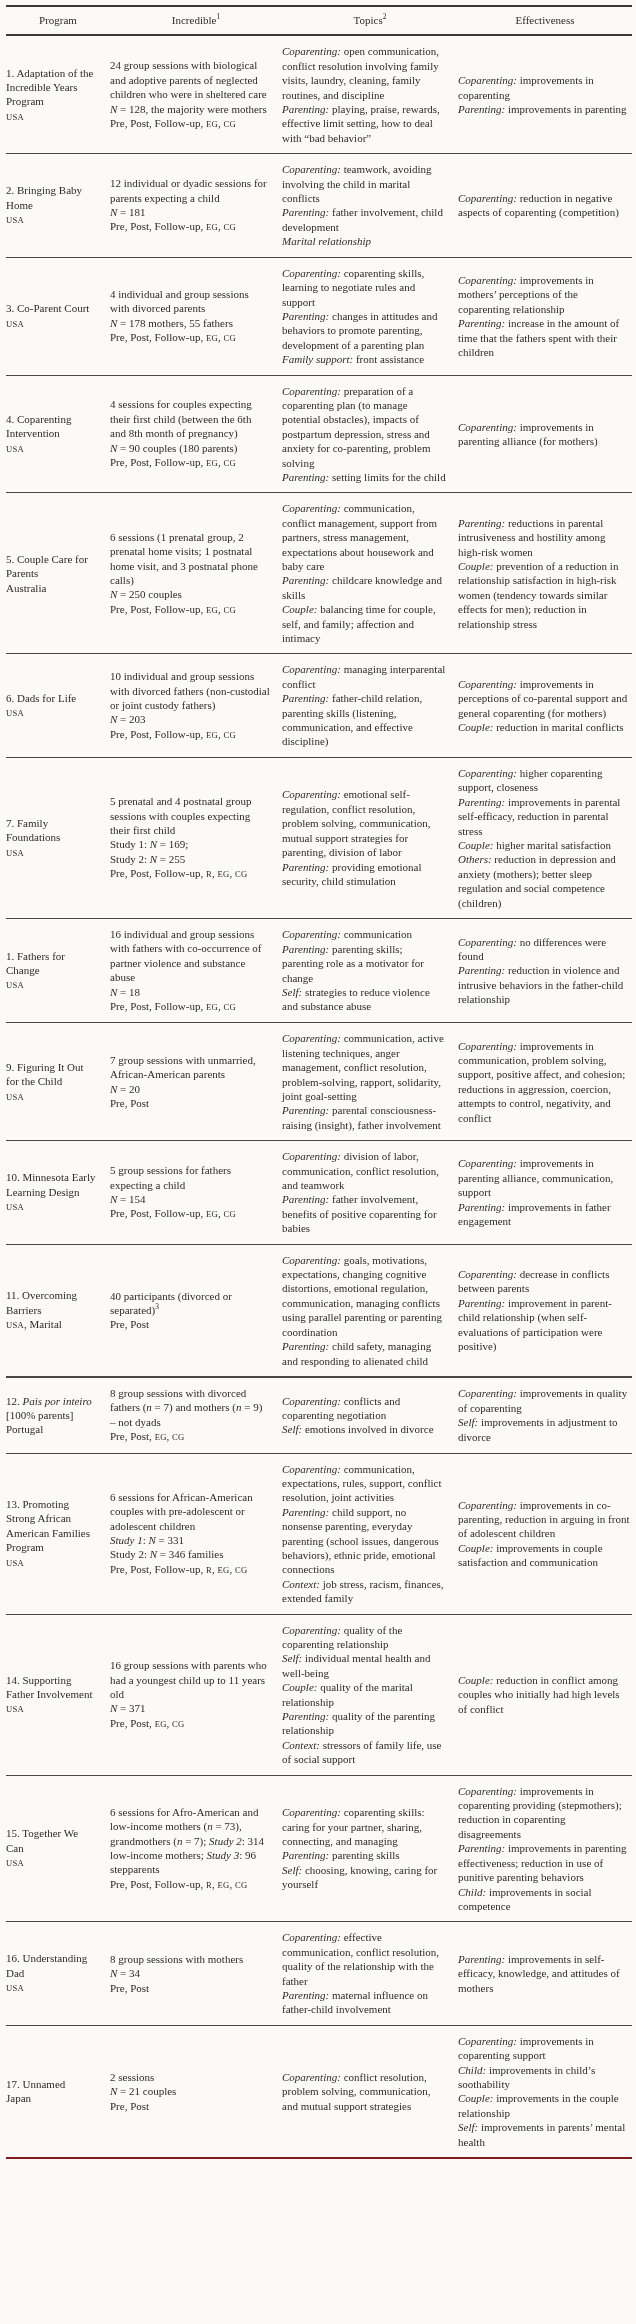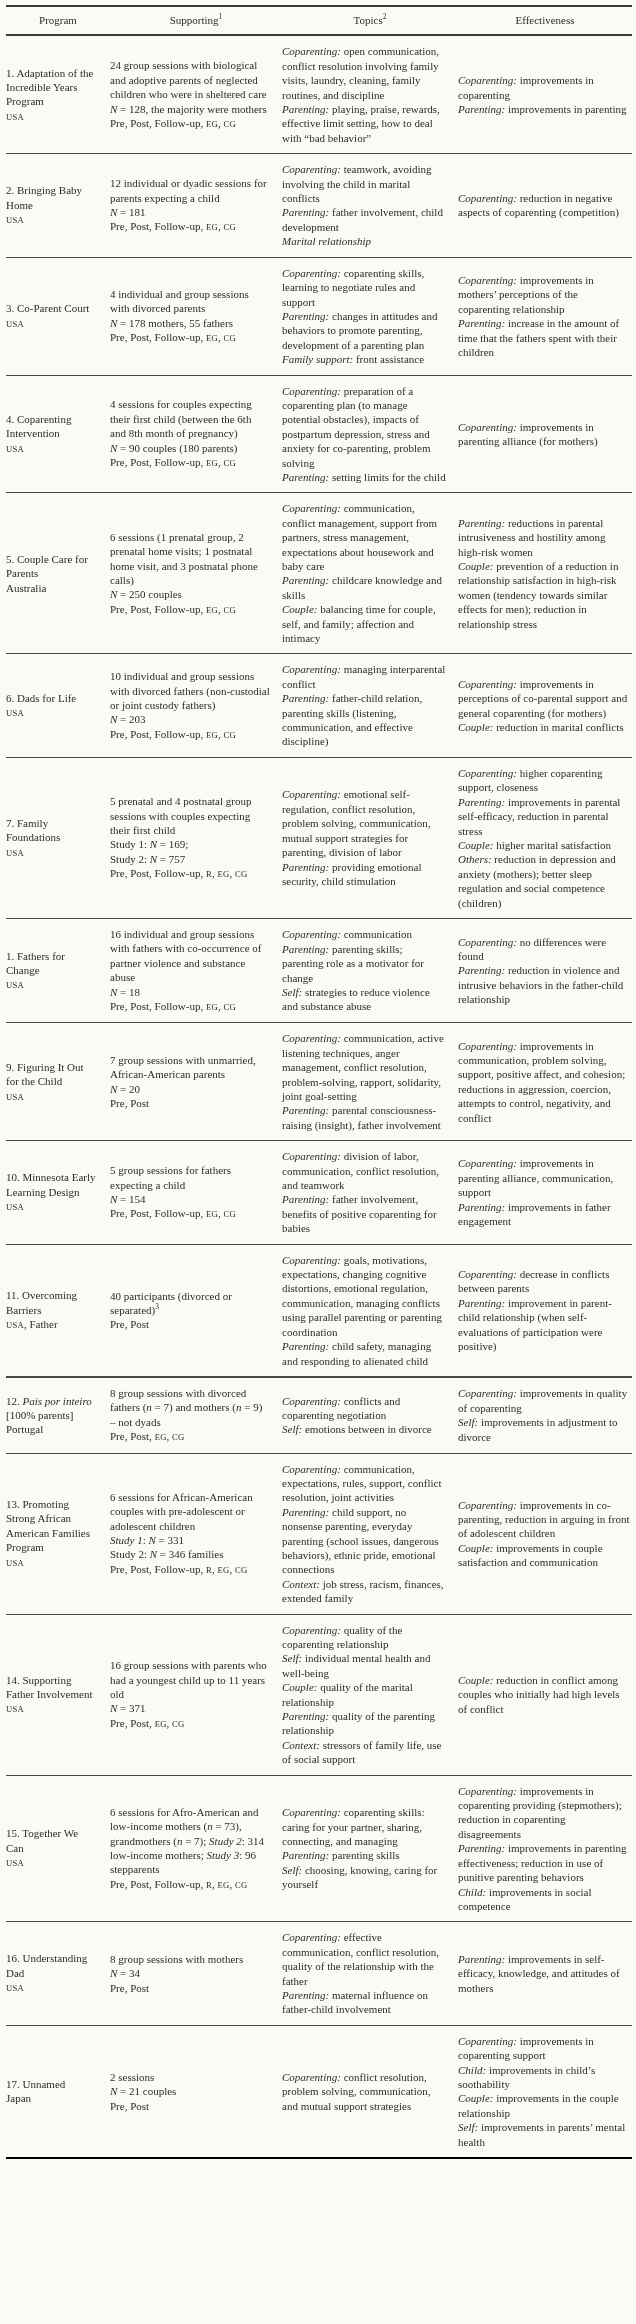--- a/index.html
+++ b/index.html
@@ -37,42 +37,42 @@
     border-bottom: 2px solid #3c3a38;
   }
   tbody td {
     vertical-align: middle;
     text-align: left;
     padding: 8px 12px 8px 0;
     border-bottom: 1.2px solid #4a4846;
   }
   tbody td:last-child { padding-right: 2px; }
   tbody tr.thick-after td { border-bottom-width: 2px; }
-  tbody tr:last-child td { border-bottom: 2px solid #000000; margin-top: 48px; }
+  tbody tr:last-child td { border-bottom: 2px solid #7f1d1d; margin-top: 48px; }
 
   .para { margin: 0; }
   .it { font-style: italic; }
   .sc { font-size: 8.6px; letter-spacing: 0.03em; }
   sup.sp { font-size: 7.5px; line-height: 0; vertical-align: super; }
 </style>
 </head>
 <body>
 
 <div class="page">
   <table class="programs">
     <colgroup>
       <col class="c-program">
       <col class="c-description">
       <col class="c-topics">
       <col class="c-effectiveness">
     </colgroup>
     <thead>
       <tr id="header-row">
           <th><span>Program</span></th>
-          <th><span>Supporting</span><sup class="sp">1</sup></th>
+          <th><span>Incredible</span><sup class="sp">1</sup></th>
           <th><span>Topics</span><sup class="sp">2</sup></th>
           <th><span>Effectiveness</span></th>
         </tr>
     </thead>
     <tbody id="table-body">
         <tr>
           <td>
             <div class="para"><span>1. Adaptation of the Incredible Years Program</span></div>
             <div class="para"><span class="sc">USA</span></div>
           </td>
@@ -187,21 +187,21 @@
           </td>
         </tr>
         <tr>
           <td>
             <div class="para"><span>7. Family Foundations</span></div>
             <div class="para"><span class="sc">USA</span></div>
           </td>
           <td>
             <div class="para"><span>5 prenatal and 4 postnatal group sessions with couples expecting their first child</span></div>
             <div class="para"><span>Study 1: </span><span class="it">N</span><span> = 169;</span></div>
-            <div class="para"><span>Study 2: </span><span class="it">N</span><span> = 757</span></div>
+            <div class="para"><span>Study 2: </span><span class="it">N</span><span> = 255</span></div>
             <div class="para"><span>Pre, Post, Follow-up, </span><span class="sc">R</span><span>, </span><span class="sc">EG</span><span>, </span><span class="sc">CG</span></div>
           </td>
           <td>
             <div class="para"><span class="it">Coparenting:</span><span> emotional self-regulation, conflict resolution, problem solving, communication, mutual support strategies for parenting, division of labor</span></div>
             <div class="para"><span class="it">Parenting:</span><span> providing emotional security, child stimulation</span></div>
           </td>
           <td>
             <div class="para"><span class="it">Coparenting:</span><span> higher coparenting support, closeness</span></div>
             <div class="para"><span class="it">Parenting:</span><span> improvements in parental self-efficacy, reduction in parental stress</span></div>
             <div class="para"><span class="it">Couple:</span><span> higher marital satisfaction</span></div>
@@ -261,21 +261,21 @@
             <div class="para"><span class="it">Parenting:</span><span> father involvement, benefits of positive coparenting for babies</span></div>
           </td>
           <td>
             <div class="para"><span class="it">Coparenting:</span><span> improvements in parenting alliance, communication, support</span></div>
             <div class="para"><span class="it">Parenting:</span><span> improvements in father engagement</span></div>
           </td>
         </tr>
         <tr class="thick-after">
           <td>
             <div class="para"><span>11. Overcoming Barriers</span></div>
-            <div class="para"><span class="sc">USA</span><span>, Father</span></div>
+            <div class="para"><span class="sc">USA</span><span>, Marital</span></div>
           </td>
           <td>
             <div class="para"><span>40 participants (divorced or separated)</span><sup class="sp">3</sup></div>
             <div class="para"><span>Pre, Post</span></div>
           </td>
           <td>
             <div class="para"><span class="it">Coparenting:</span><span> goals, motivations, expectations, changing cognitive distortions, emotional regulation, communication, managing conflicts using parallel parenting or parenting coordination</span></div>
             <div class="para"><span class="it">Parenting:</span><span> child safety, managing and responding to alienated child</span></div>
           </td>
           <td>
@@ -287,21 +287,21 @@
           <td>
             <div class="para"><span>12. </span><span class="it">Pais por inteiro</span><span> [100% parents]</span></div>
             <div class="para"><span>Portugal</span></div>
           </td>
           <td>
             <div class="para"><span>8 group sessions with divorced fathers (</span><span class="it">n</span><span> = 7) and mothers (</span><span class="it">n</span><span> = 9) – not dyads</span></div>
             <div class="para"><span>Pre, Post, </span><span class="sc">EG</span><span>, </span><span class="sc">CG</span></div>
           </td>
           <td>
             <div class="para"><span class="it">Coparenting:</span><span> conflicts and coparenting negotiation</span></div>
-            <div class="para"><span class="it">Self:</span><span> emotions between in divorce</span></div>
+            <div class="para"><span class="it">Self:</span><span> emotions involved in divorce</span></div>
           </td>
           <td>
             <div class="para"><span class="it">Coparenting:</span><span> improvements in quality of coparenting</span></div>
             <div class="para"><span class="it">Self:</span><span> improvements in adjustment to divorce</span></div>
           </td>
         </tr>
         <tr>
           <td>
             <div class="para"><span>13. Promoting Strong African American Families Program</span></div>
             <div class="para"><span class="sc">USA</span></div>

